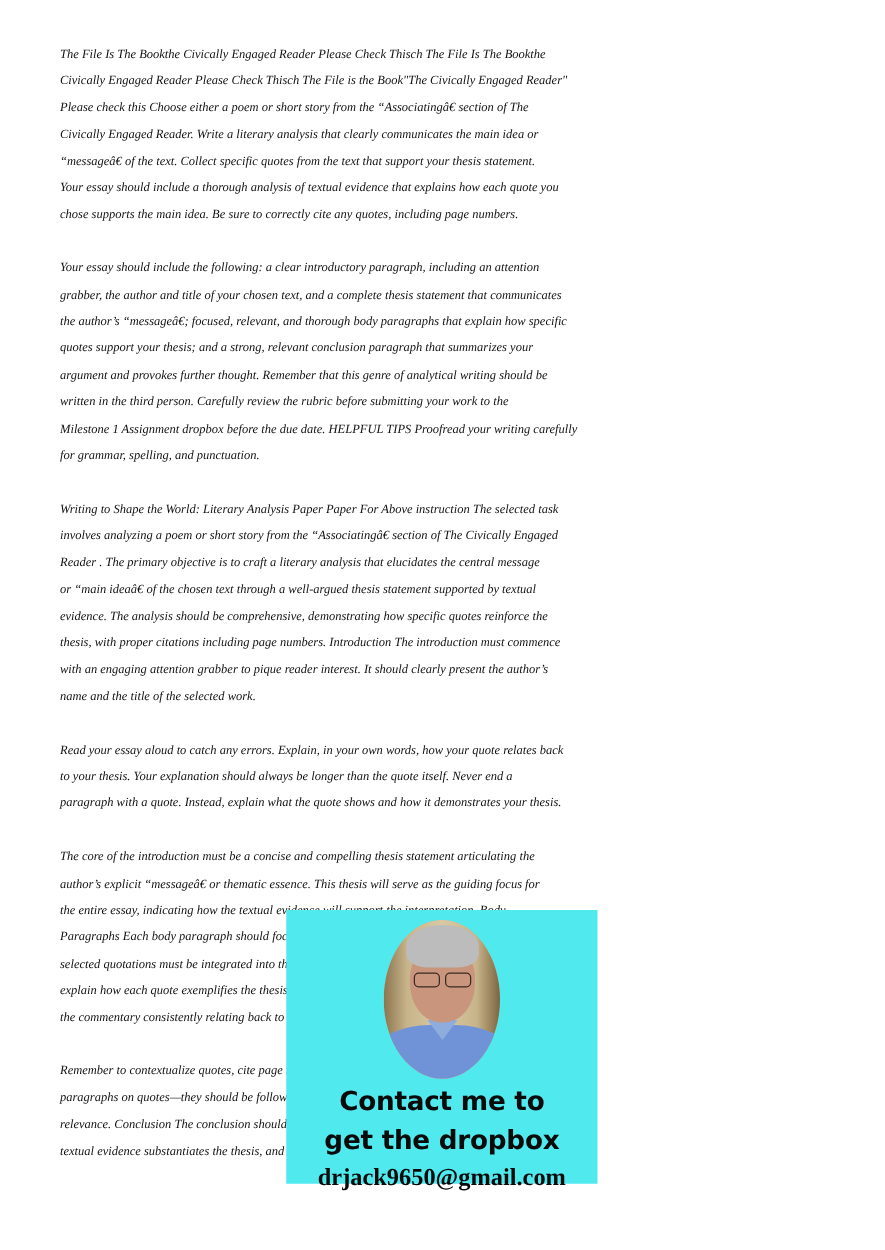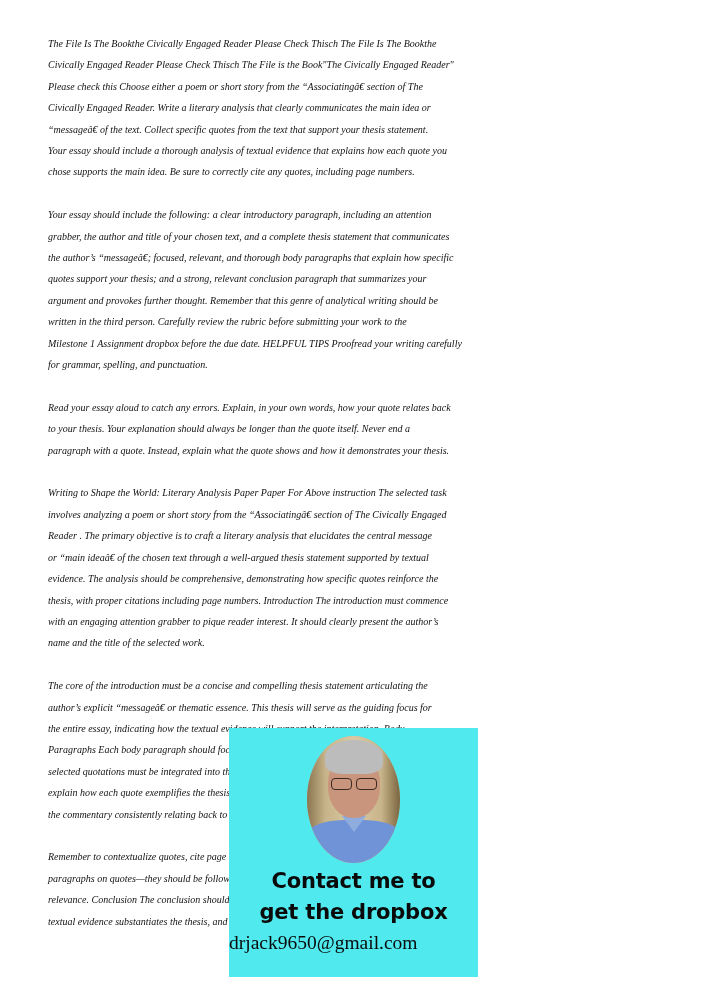--- a/index.html
+++ b/index.html
@@ -26,21 +26,21 @@
       line-height: 21.4px;
       margin: 0 0 21.4px 0;
       white-space: pre-line;
       font-style: italic;
     }
     .ad-overlay {
       position: absolute;
       left: 229px;
       top: 728px;
       width: 249px;
-      height: 249px;
+      height: 219px;
       background: #4fe9ee;
     }
     .avatar {
       position: absolute;
       left: 78px;
       top: 8px;
       width: 93px;
       height: 127px;
       border-radius: 50%;
       overflow: hidden;
@@ -89,24 +89,24 @@
       font-size: 21px;
       line-height: 31px;
       color: #0a0a0a;
       top: 138px;
       letter-spacing: -0.2px;
     }
     .ad-email {
       position: absolute;
       left: 0;
       width: 249px;
-      text-align: left;
+      text-align: center;
       top: 204px;
       font-family: "Liberation Serif", "DejaVu Serif", serif;
-      font-weight: normal;
+      font-weight: bold;
       font-size: 19.5px;
       color: #0a0a0a;
     }
   </style>
 </head>
 <body>
 
 <div class="page">
   <p class="para">The File Is The Bookthe Civically Engaged Reader Please Check Thisch The File Is The Bookthe
 Civically Engaged Reader Please Check Thisch The File is the Book"The Civically Engaged Reader"
@@ -116,31 +116,31 @@
 Your essay should include a thorough analysis of textual evidence that explains how each quote you
 chose supports the main idea. Be sure to correctly cite any quotes, including page numbers.</p>
   <p class="para">Your essay should include the following: a clear introductory paragraph, including an attention
 grabber, the author and title of your chosen text, and a complete thesis statement that communicates
 the author’s “messageâ€; focused, relevant, and thorough body paragraphs that explain how specific
 quotes support your thesis; and a strong, relevant conclusion paragraph that summarizes your
 argument and provokes further thought. Remember that this genre of analytical writing should be
 written in the third person. Carefully review the rubric before submitting your work to the
 Milestone 1 Assignment dropbox before the due date. HELPFUL TIPS Proofread your writing carefully
 for grammar, spelling, and punctuation.</p>
-  <p class="para">Read your essay aloud to catch any errors. Explain, in your own words, how your quote relates back
-to your thesis. Your explanation should always be longer than the quote itself. Never end a
-paragraph with a quote. Instead, explain what the quote shows and how it demonstrates your thesis.</p>
   <p class="para">Writing to Shape the World: Literary Analysis Paper Paper For Above instruction The selected task
 involves analyzing a poem or short story from the “Associatingâ€ section of The Civically Engaged
 Reader . The primary objective is to craft a literary analysis that elucidates the central message
 or “main ideaâ€ of the chosen text through a well-argued thesis statement supported by textual
 evidence. The analysis should be comprehensive, demonstrating how specific quotes reinforce the
 thesis, with proper citations including page numbers. Introduction The introduction must commence
 with an engaging attention grabber to pique reader interest. It should clearly present the author’s
 name and the title of the selected work.</p>
+  <p class="para">Read your essay aloud to catch any errors. Explain, in your own words, how your quote relates back
+to your thesis. Your explanation should always be longer than the quote itself. Never end a
+paragraph with a quote. Instead, explain what the quote shows and how it demonstrates your thesis.</p>
   <p class="para">The core of the introduction must be a concise and compelling thesis statement articulating the
 author’s explicit “messageâ€ or thematic essence. This thesis will serve as the guiding focus for
 the entire essay, indicating how the textual evidence will support the interpretation. Body
 Paragraphs Each body paragraph should focus on specific quotes from the text. The
 selected quotations must be integrated into the paragraph and the paragraph must
 explain how each quote exemplifies the thesis. The analysis should be in-depth, with
 the commentary consistently relating back to the thesis.</p>
   <p class="para">Remember to contextualize quotes, cite page numbers correctly, and avoid ending
 paragraphs on quotes—they should be followed by analysis that demonstrates their
 relevance. Conclusion The conclusion should summarize the points discussed, reaffirming how the

